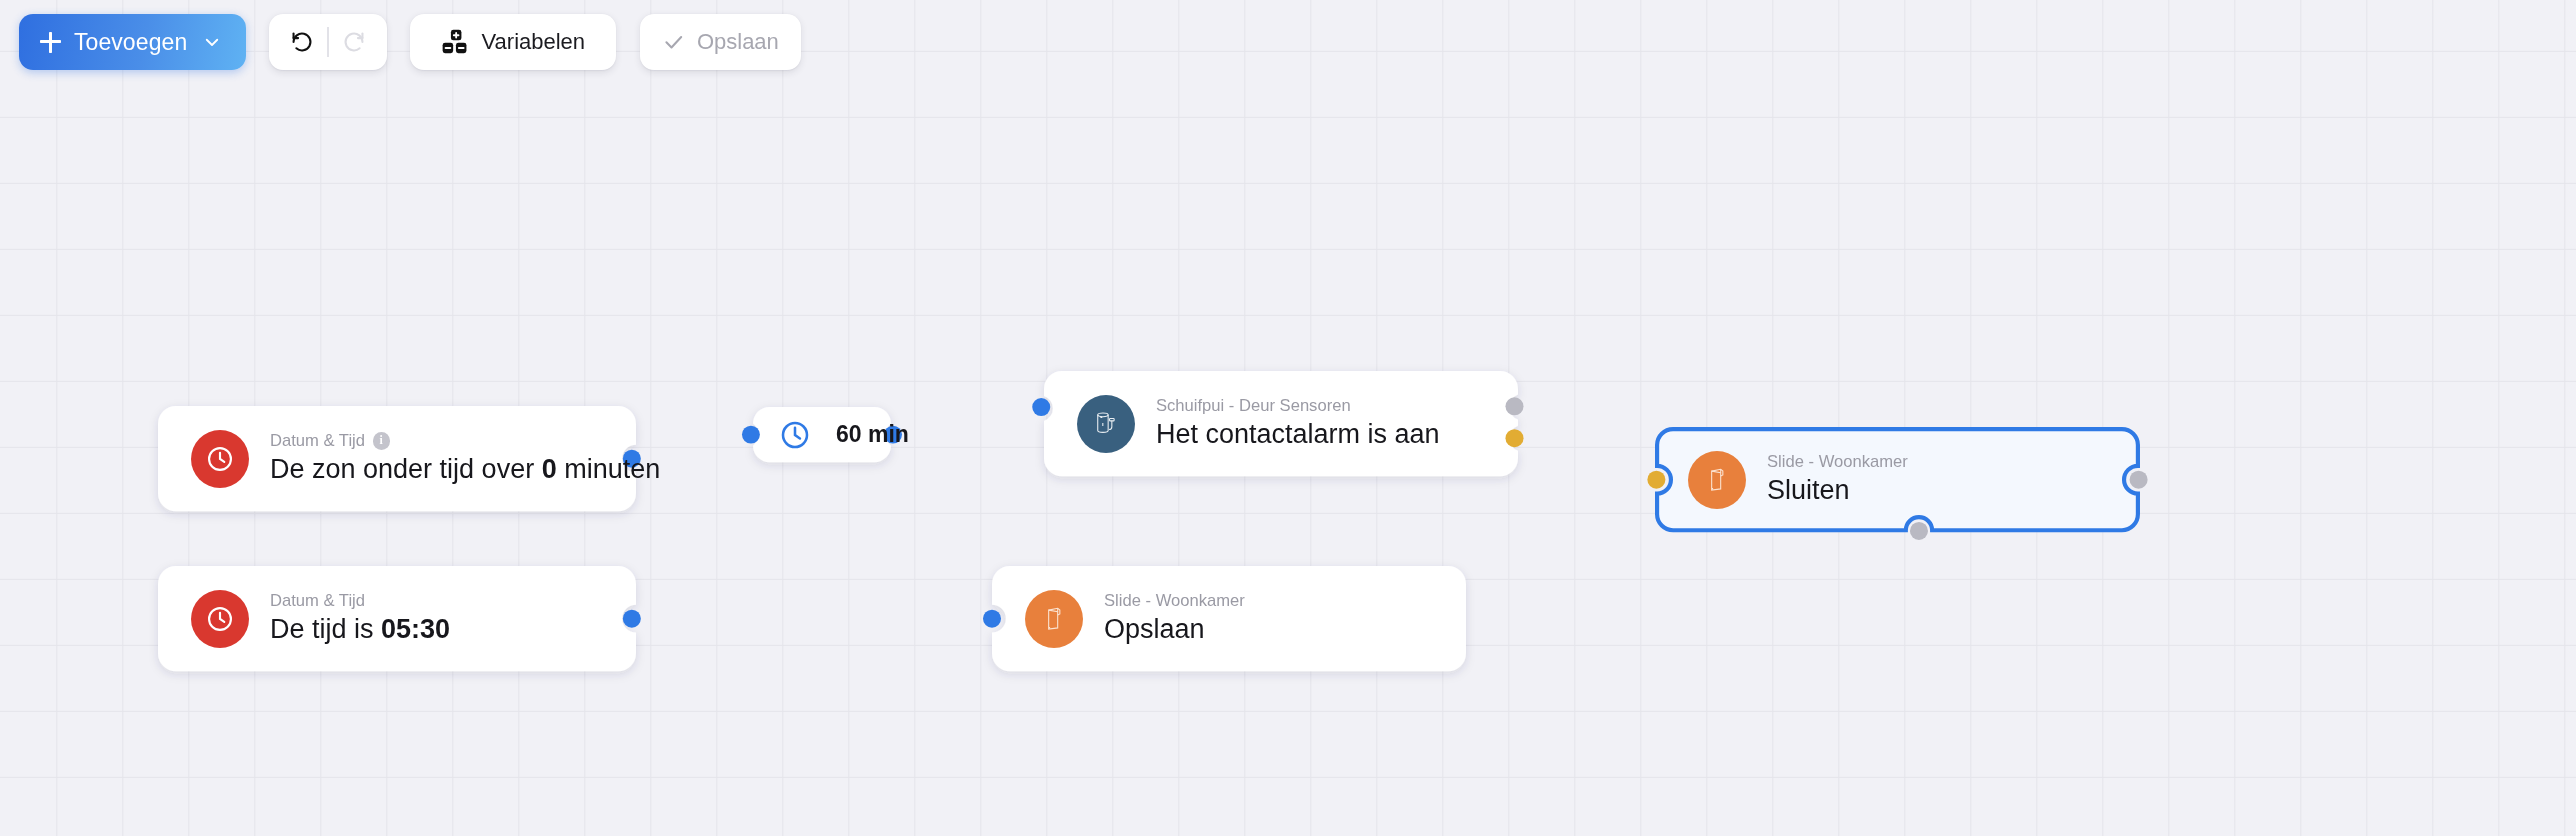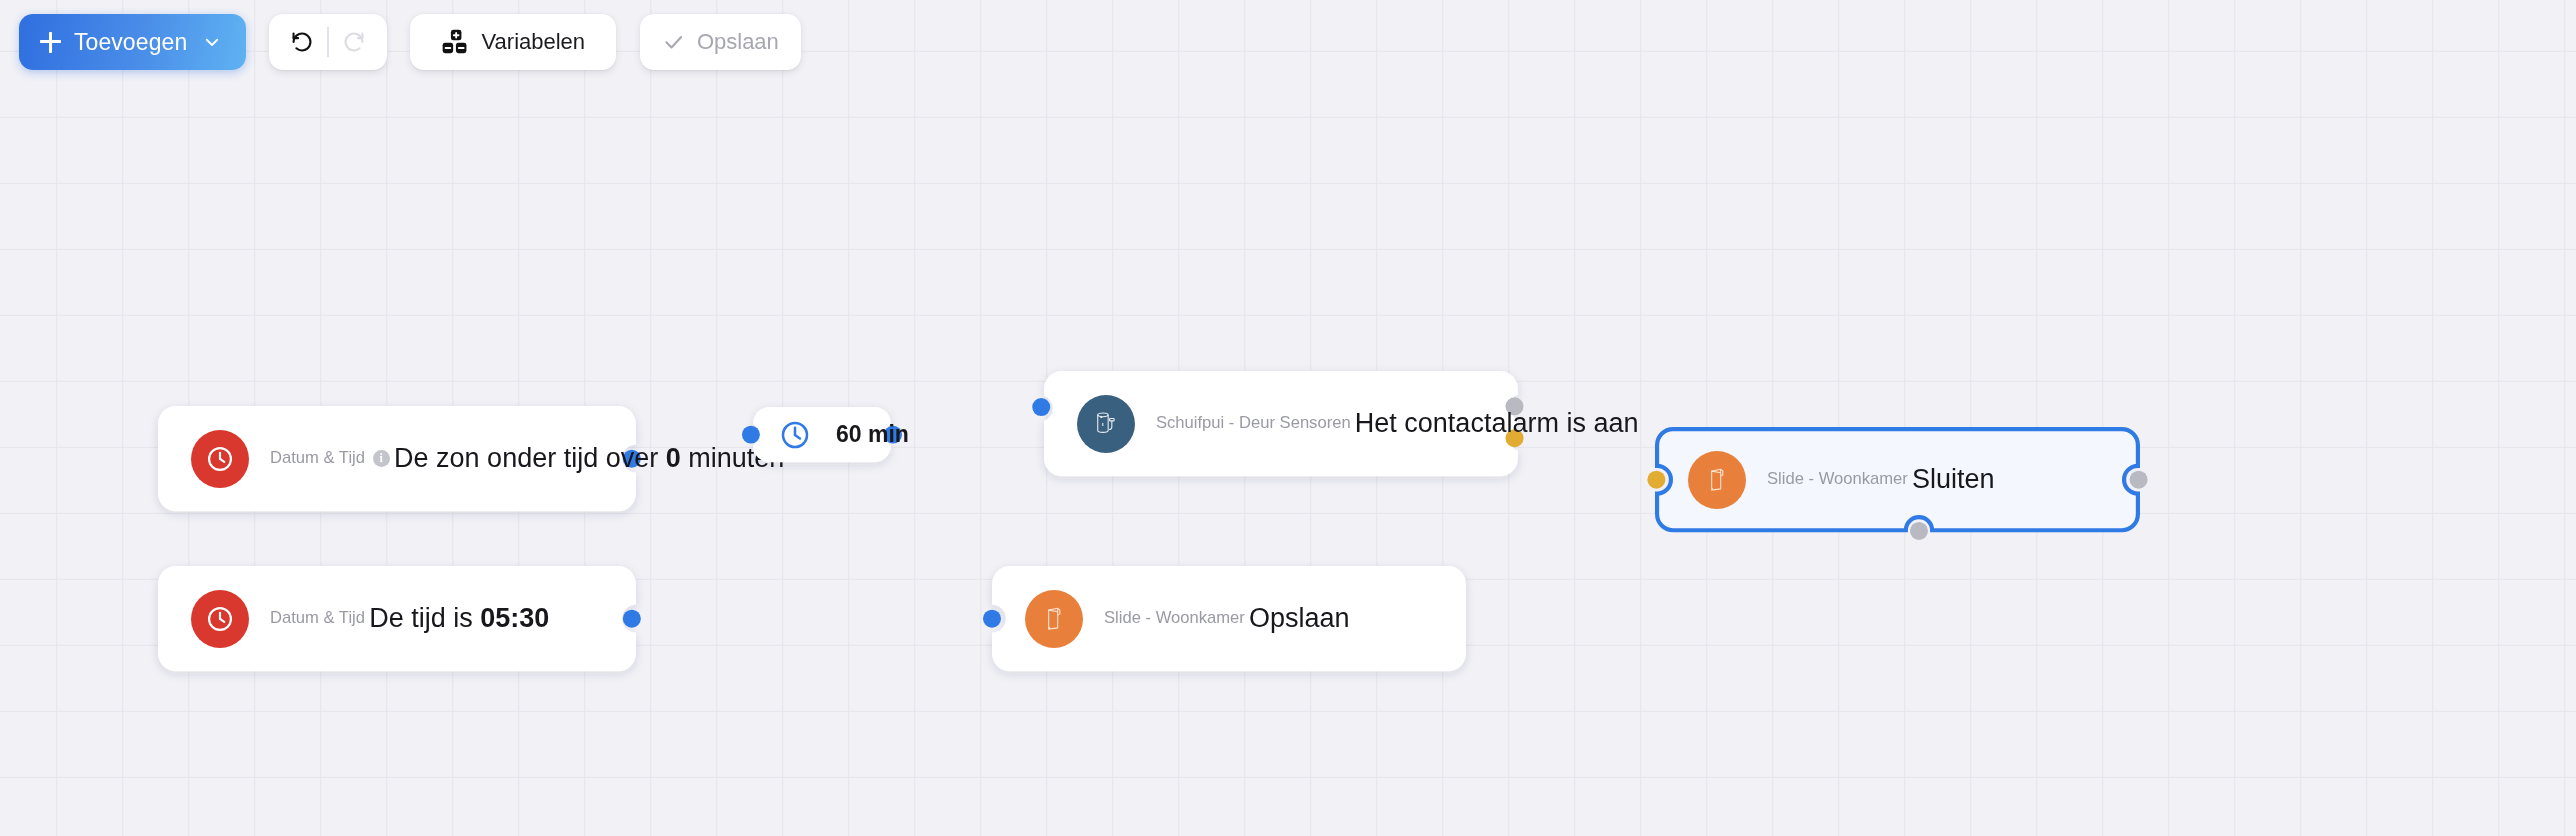--- a/index.html
+++ b/index.html
@@ -149,21 +149,21 @@
     border-radius: 50%;
     flex: none;
     display: flex;
     align-items: center;
     justify-content: center;
   }
   .icon-red    { background: #d9382f; }
   .icon-slate  { background: #39607f; }
   .icon-orange { background: #e8803c; }
 
-  .node-text { display: flex; flex-direction: row; gap: 4.2px; min-width: 0; }
+  .node-text { display: flex; flex-direction: column; gap: 4.2px; min-width: 0; }
 
   .node-sub {
     font-size: 16.6px;
     color: #9a9aa4;
     display: flex;
     align-items: center;
     gap: 7.6px;
     white-space: nowrap;
     line-height: 1.1;
   }

